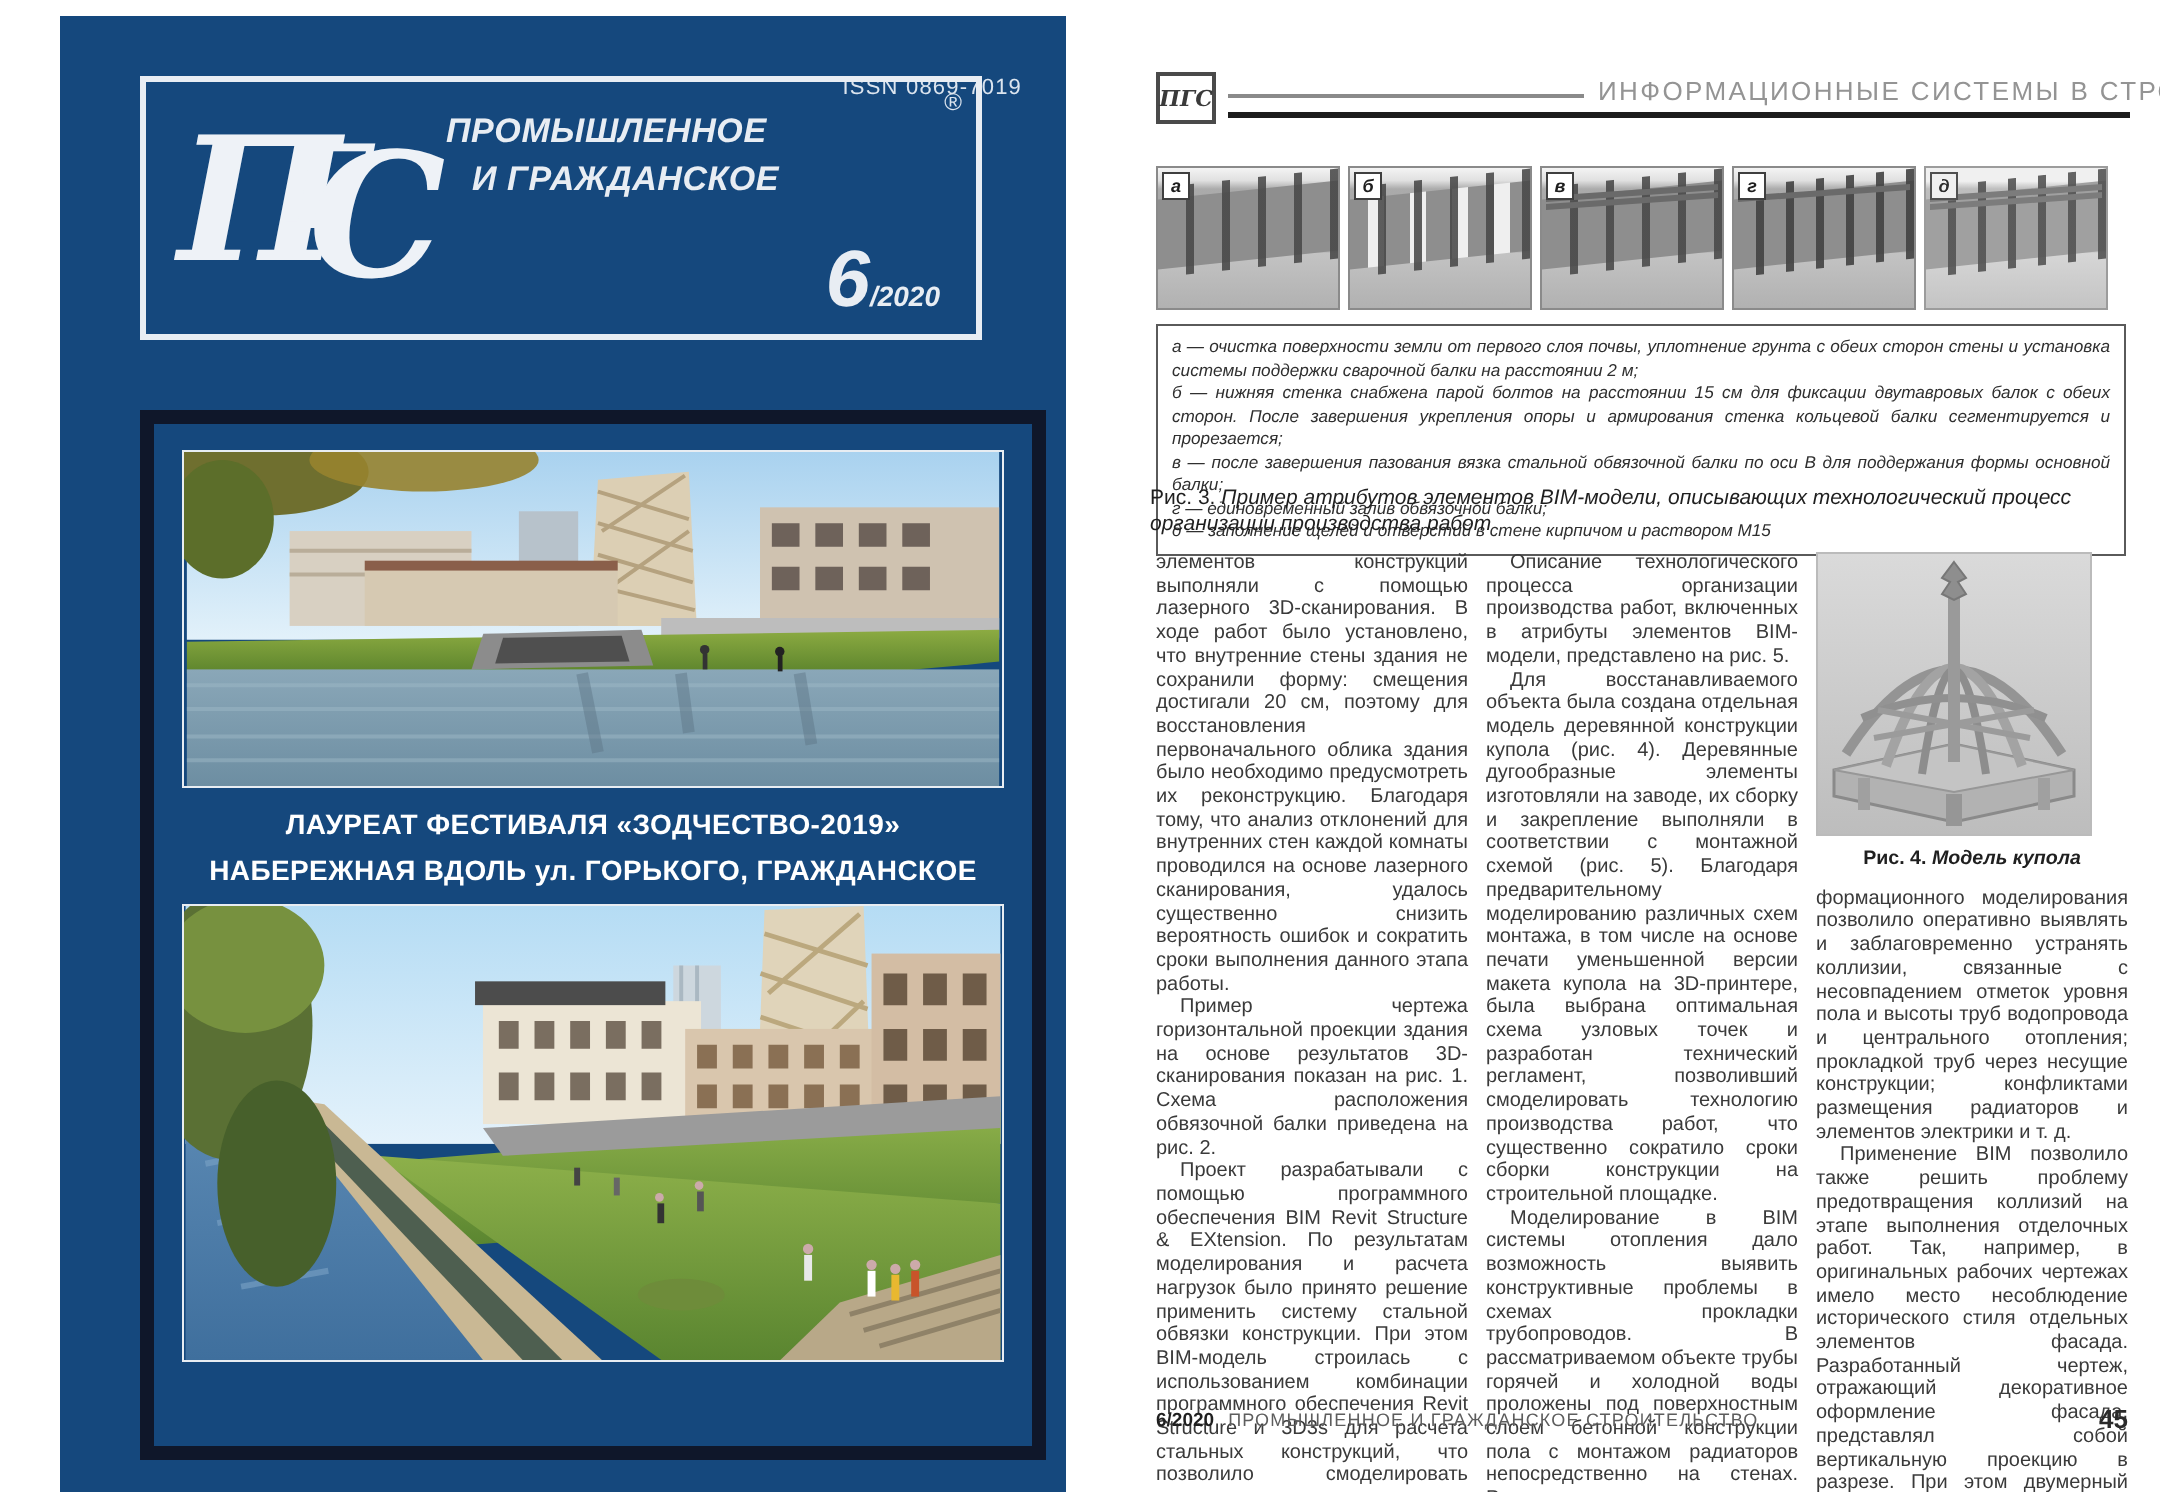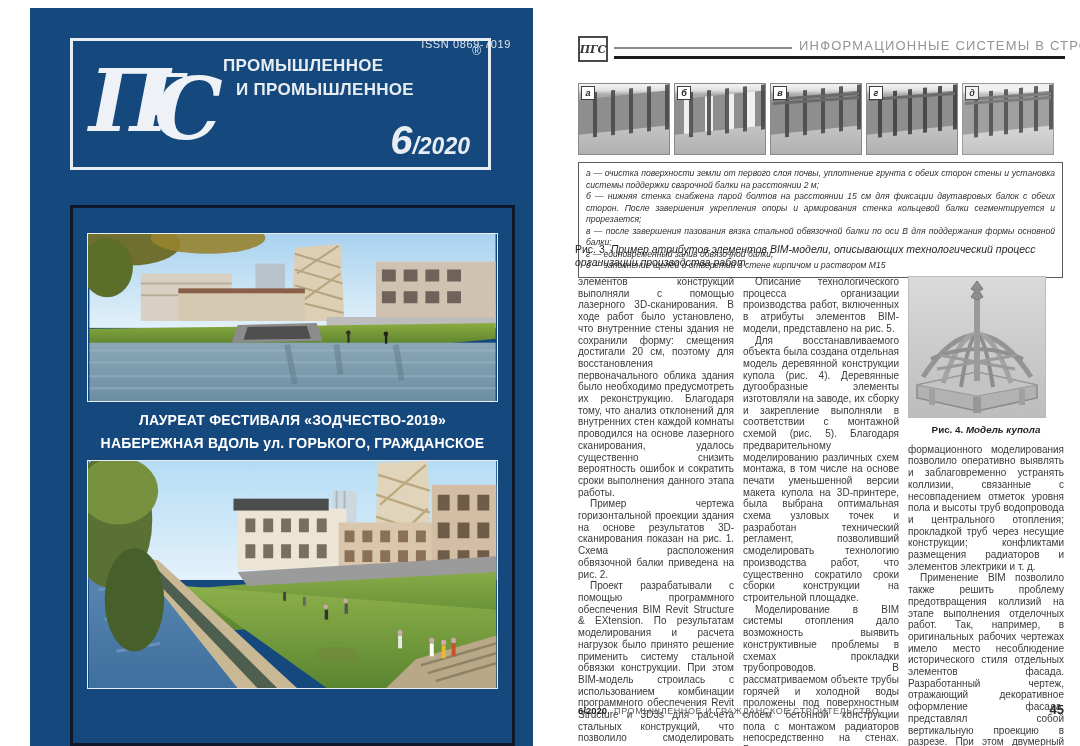--- a/index.html
+++ b/index.html
@@ -10,31 +10,31 @@
   .cover{position:absolute;left:30px;top:8px;width:503px;height:738px;background:#15487d;}
   .issn{position:absolute;top:11px;right:22px;color:#dce5ef;font-size:11px;letter-spacing:.6px;margin-top:19px;}
 
   .logo-box{position:absolute;left:40px;top:30px;width:415px;height:126px;border:3px solid #e8edf3;}
   .reg-mark{position:absolute;top:3px;right:7px;color:#dce5ef;font-size:12px;}
   .pgs-logo{position:absolute;left:16px;top:6px;color:#eef2f7;font-family:"DejaVu Serif",serif;
             font-style:italic;font-weight:bold;line-height:108px;white-space:nowrap;}
   .pgs-logo .l1{font-size:86px;}
   .pgs-logo .l2{font-size:58px;margin-left:-26px;position:relative;top:-16px;}
   .pgs-logo .l3{font-size:86px;margin-left:-30px;position:relative;top:8px;}
-  .journal-title{position:absolute;left:150px;top:13px;color:#e8edf3;
+  .journal-title{position:absolute;left:150px;top:13px;color:#e8edf3;font-style:italic;
                  font-weight:bold;font-size:17px;line-height:1.4;letter-spacing:.3px;}
   .journal-title span{display:block;}
   .journal-title .t2{margin-left:13px;}
   .journal-title .t3{margin-left:27px;}
   .issue{position:absolute;right:18px;bottom:4px;color:#e8edf3;font-style:italic;font-weight:bold;}
   .issue .num{font-size:40px;}
-  .issue .yr{font-size:23px;}
-
-  .photo-box{position:absolute;left:40px;top:197px;width:411px;height:485px;border:3px solid #0f172a;
-             padding:25px 14px;box-sizing:content-box;}
+  .issue .yr{font-size:14px;}
+
+  .photo-box{position:absolute;left:40px;top:197px;width:411px;height:485px;border:7px solid #0f172a;
+             padding:13px 14px;box-sizing:content-box;}
   .photo{display:block;width:411px;border:1px solid rgba(255,255,255,.9);box-sizing:border-box;}
   .cover-award{color:#ffffff;font-weight:bold;text-align:center;font-size:14px;line-height:23px;
                padding:7px 0 5px;letter-spacing:.2px;}
 
   
   .rpage{position:absolute;left:575px;top:0;width:492px;height:746px;background:#fff;color:#3c3c3c;}
 
   .hdr{position:absolute;top:36px;left:3px;width:487px;height:26px;}
   .hdr-logo{position:absolute;left:0;top:0;width:26px;height:22px;border:2px solid #4a4a4a;background:#fff;
             display:flex;align-items:center;justify-content:center;font-family:"DejaVu Serif",serif;
@@ -87,21 +87,21 @@
 <div class="cover">
   <div class="issn">ISSN 0869-7019</div>
 
   <div class="logo-box">
     <div class="reg-mark">®</div>
     <div class="pgs-logo">
       <span class="l1">П</span><span class="l2">Г</span><span class="l3">С</span>
     </div>
     <div class="journal-title">
       <span class="t1">ПРОМЫШЛЕННОЕ</span>
-      <span class="t2">И ПРОМЫШЛЕННОЕ</span>
+      <span class="t2">И ГРАЖДАНСКОЕ</span>
     </div>
     <div class="issue">
       <span class="num">6</span><span class="yr">/2020</span>
     </div>
   </div>
 
   <div class="photo-box">
 
     <svg class="photo" width="411" height="169" viewBox="0 0 411 169">
       <defs>

